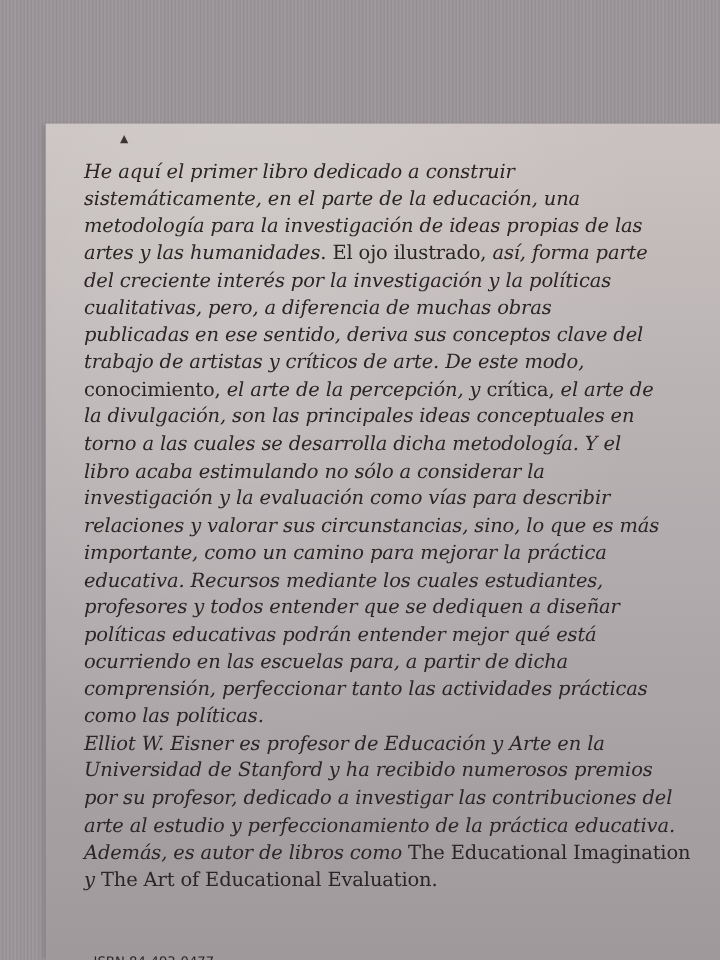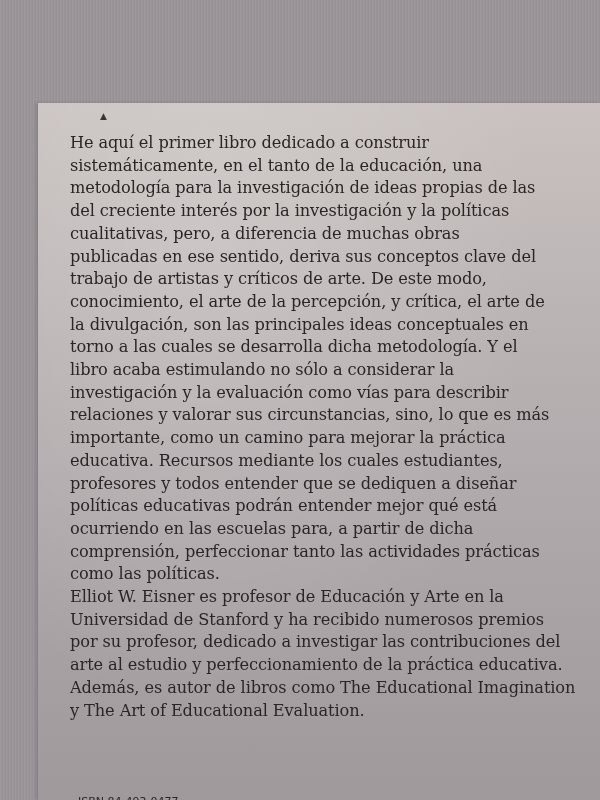--- a/index.html
+++ b/index.html
@@ -54,21 +54,21 @@
       width: 490px;
       color: #2b2526;
       font-size: 16.2px;
       line-height: 22.7px;
       letter-spacing: -0.1px;
     }
     .line {
       white-space: nowrap;
       display: block;
     }
-    .it { }
+    .it { font-style: italic; }
     .rm { font-style: normal; }
     .bottom-cut {
       position: absolute;
       left: 78px;
       top: 795px;
       height: 6px;
       width: 150px;
       overflow: hidden;
       color: #2b2526;
       font-size: 11px;
@@ -81,22 +81,23 @@
 
 <div class="backdrop"></div>
 
 <div class="page"></div>
 
 <span class="mark">▲</span>
 
 <div class="text-block">
   <div id="blurb">
       <span class="line"><span class="it">He aquí el primer libro dedicado a construir</span></span>
-      <span class="line"><span class="it">sistemáticamente, en el tanto de la educación, una</span></span>
+      <span class="line"><span class="it">sistemáticamente, en el parte de la educación, una</span></span>
       <span class="line"><span class="it">metodología para la investigación de ideas propias de las</span></span>
+      <span class="line"><span class="it">artes y las humanidades</span><span class="rm">. El ojo ilustrado, </span><span class="it">así, forma parte</span></span>
       <span class="line"><span class="it">del creciente interés por la investigación y la políticas</span></span>
       <span class="line"><span class="it">cualitativas, pero, a diferencia de muchas obras</span></span>
       <span class="line"><span class="it">publicadas en ese sentido, deriva sus conceptos clave del</span></span>
       <span class="line"><span class="it">trabajo de artistas y críticos de arte. De este modo,</span></span>
       <span class="line"><span class="rm">conocimiento, </span><span class="it">el arte de la percepción, y </span><span class="rm">crítica, </span><span class="it">el arte de</span></span>
       <span class="line"><span class="it">la divulgación, son las principales ideas conceptuales en</span></span>
       <span class="line"><span class="it">torno a las cuales se desarrolla dicha metodología. Y el</span></span>
       <span class="line"><span class="it">libro acaba estimulando no sólo a considerar la</span></span>
       <span class="line"><span class="it">investigación y la evaluación como vías para describir</span></span>
       <span class="line"><span class="it">relaciones y valorar sus circunstancias, sino, lo que es más</span></span>

